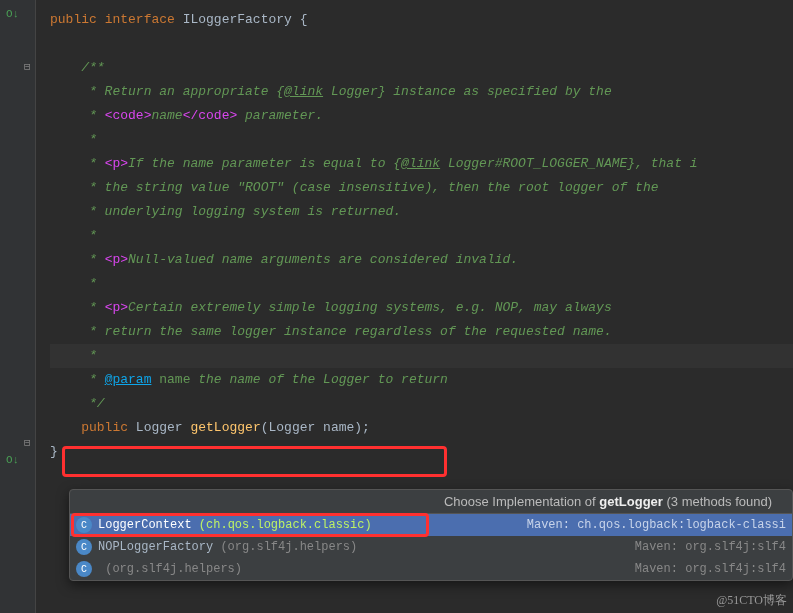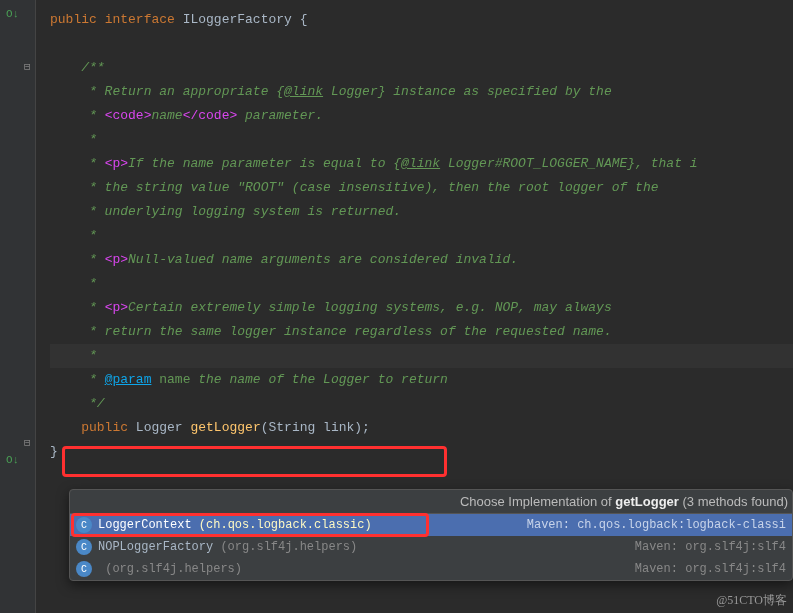--- a/index.html
+++ b/index.html
@@ -82,21 +82,21 @@
     right: 0;
     background: #3c3f41;
     border: 1px solid #555;
     border-radius: 4px;
     box-shadow: 0 4px 12px rgba(0,0,0,0.5);
     font-style: normal;
     font-family: 'Segoe UI', Arial, sans-serif;
   }
   .popup-title {
     text-align: right;
-    padding: 4px 4px;
+    padding: 4px 20px;
     color: #bbb;
     font-size: 13px;
     border-bottom: 1px solid #555;
   }
   .popup-title b { color: #eee; }
   .popup-row {
     display: flex;
     align-items: center;
     height: 22px;
     padding: 0 6px;
@@ -110,21 +110,21 @@
     background: #4a88c7;
     color: white;
     display: inline-flex;
     align-items: center; justify-content: center;
     font-size: 10px;
     margin-right: 6px;
     font-style: normal;
     flex-shrink: 0;
   }
   .popup-row .pkg { color: #888; }
-  .popup-row.selected .pkg { color: #fef9c3; }
+  .popup-row.selected .pkg { color: #bef264; }
   .popup-row .maven {
     margin-left: auto;
     color: #888;
     font-size: 12px;
   }
   .popup-row.selected .maven { color: #c8d4ea; text-align: right; }
   .watermark {
     position: absolute;
     right: 6px; bottom: 4px;
     color: #999;
@@ -153,21 +153,21 @@
   <div class="line">    <span class="cmt"> * the string value "ROOT" (case insensitive), then the root logger of the</span></div>
   <div class="line">    <span class="cmt"> * underlying logging system is returned.</span></div>
   <div class="line">    <span class="cmt"> *</span></div>
   <div class="line">    <span class="cmt"> * </span><span class="ctag">&lt;p&gt;</span><span class="cmt">Null-valued name arguments are considered invalid.</span></div>
   <div class="line">    <span class="cmt"> *</span></div>
   <div class="line">    <span class="cmt"> * </span><span class="ctag">&lt;p&gt;</span><span class="cmt">Certain extremely simple logging systems, e.g. NOP, may always</span></div>
   <div class="line">    <span class="cmt"> * return the same logger instance regardless of the requested name.</span></div>
   <div class="line highlight-line">    <span class="cmt"> *</span></div>
   <div class="line">    <span class="cmt"> * </span><span class="docbold">@param</span><span class="cmt" style="font-style:normal"> name</span><span class="cmt"> the name of the Logger to return</span></div>
   <div class="line">    <span class="cmt"> */</span></div>
-  <div class="line">    <span class="kw">public</span> <span class="type">Logger</span> <span class="method">getLogger</span><span class="type">(String link);</span></div>
+  <div class="line">    <span class="kw">public</span> <span class="type">Logger</span> <span class="method">getLogger</span><span class="type">(Logger name);</span></div>
   <div class="line"><span class="brace">}</span></div>
 </div>
 
 <div class="red-box1"></div>
 <span class="red-arrow">↓</span>
 
 <div class="popup">
   <div class="popup-title">
     <span>Choose Implementation of </span><b>getLogger</b><span> (3 methods found)</span>
   </div>

